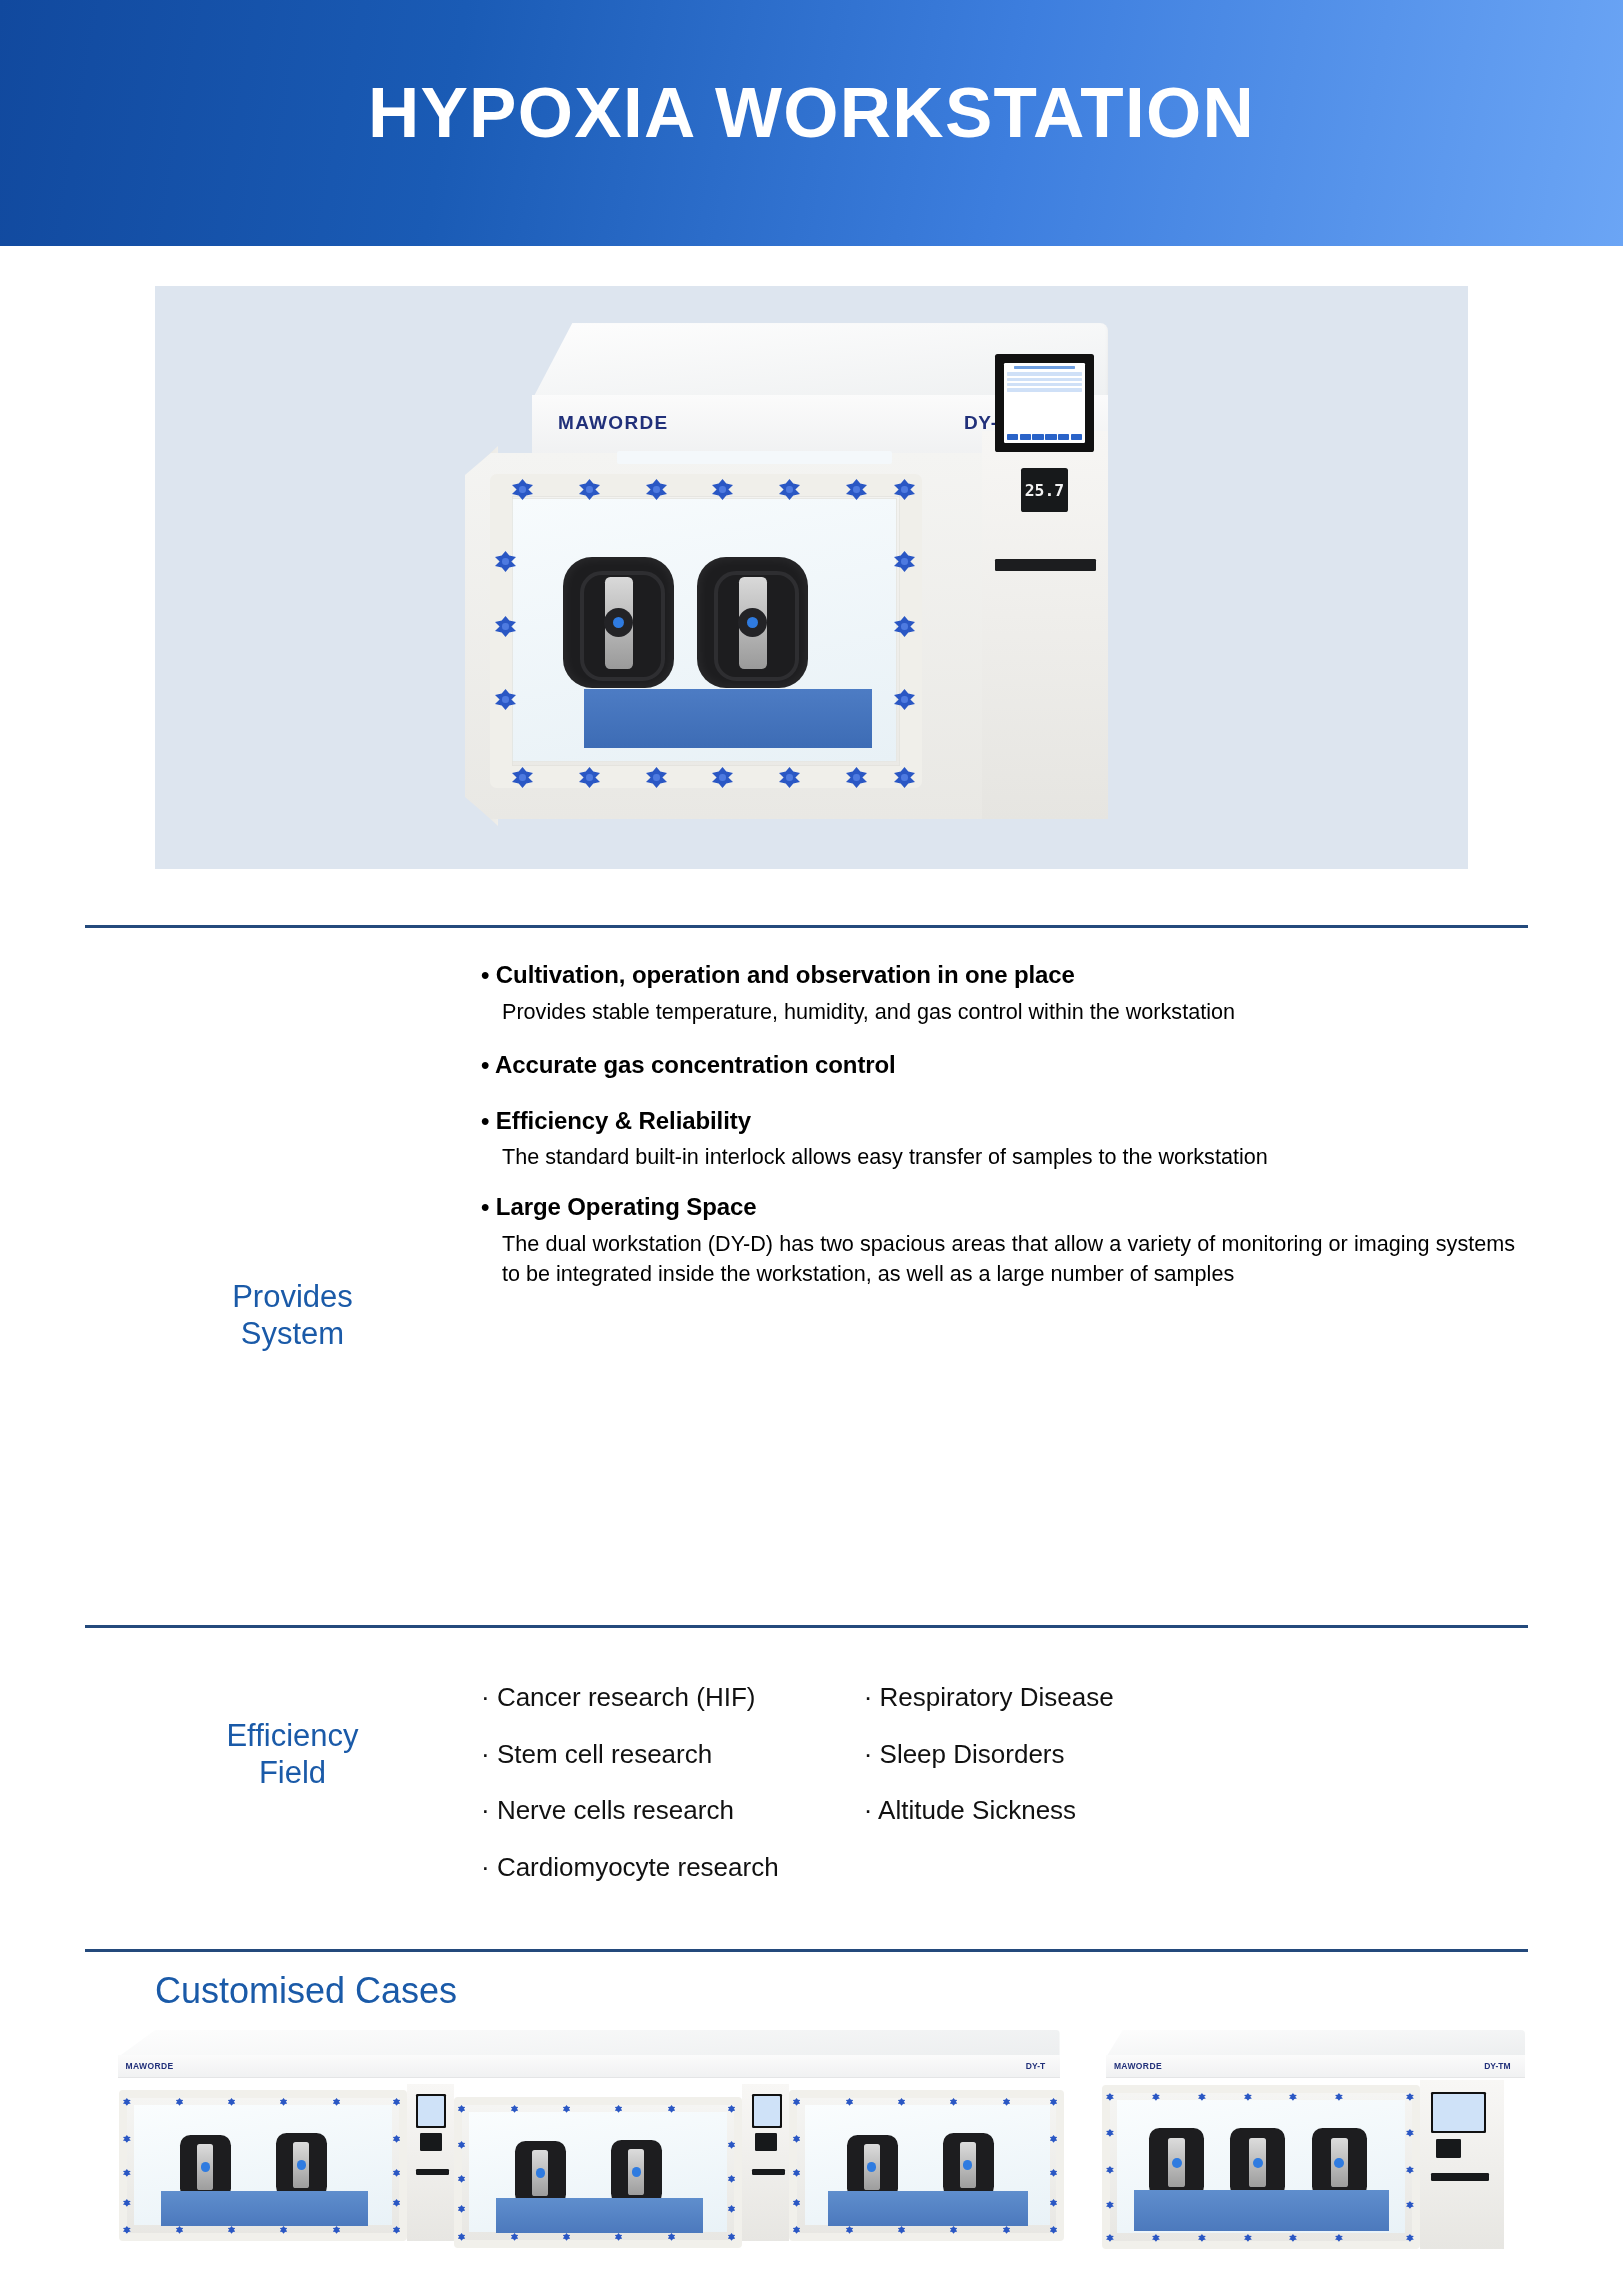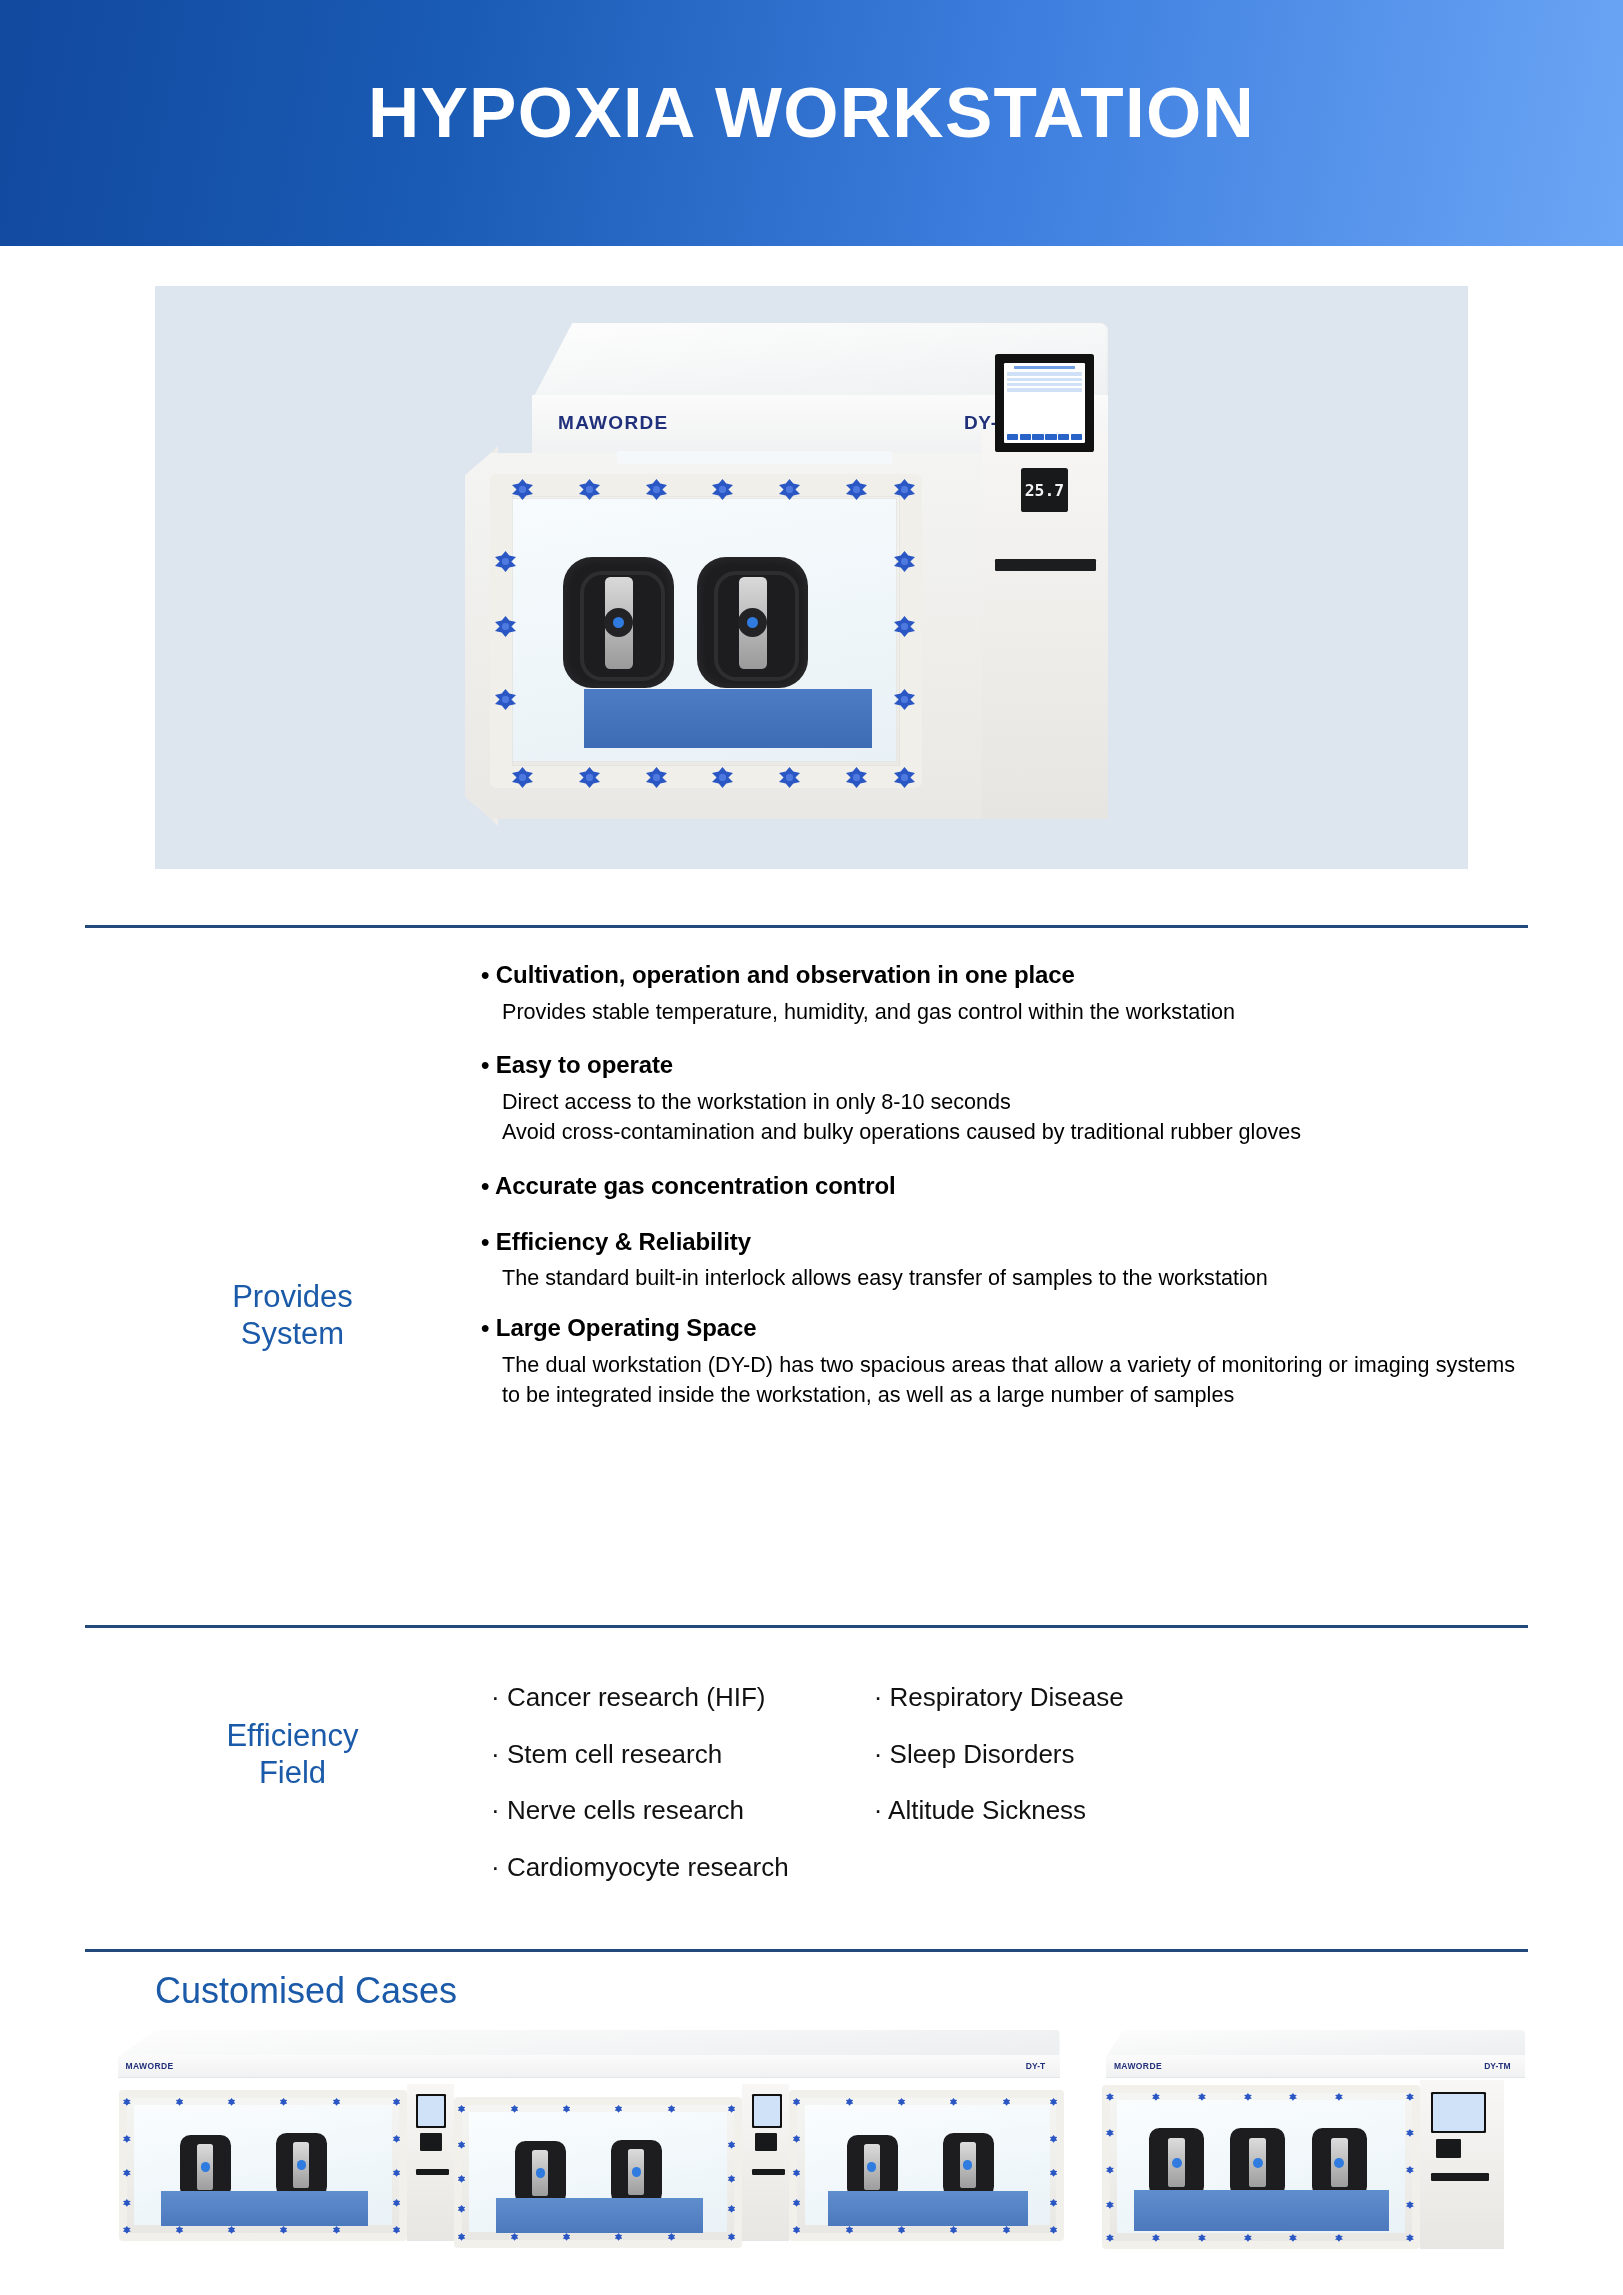--- a/index.html
+++ b/index.html
@@ -81,21 +81,21 @@
 
   .feat{position:absolute;left:481px;width:1047px;color:#000;}
   .feat-item{margin-bottom:18.3px;}
   .feat-head{font-size:24px;font-weight:bold;line-height:1.35;letter-spacing:-0.1px;}
   .feat-sub{font-size:21.6px;line-height:1.42;margin-top:5.2px;padding-left:21px;}
   .feat-sub.just{text-align:justify;padding-right:13px;}
   .feat-sub .ind{display:block;}
   sub{font-size:.68em;vertical-align:-.25em;}
 
   
-  .appcols{position:absolute;left:491px;top:1682px;width:1047px;
+  .appcols{position:absolute;left:481px;top:1682px;width:1047px;
            display:flex;gap:85px;}
   .appcol{display:flex;flex-direction:column;gap:25.5px;}
   .appcol li{list-style:none;font-size:26px;color:#111;white-space:nowrap;}
   .appcol ul{margin:0;padding:0;display:flex;flex-direction:column;gap:25.5px;}
 
   
   .cases-title{position:absolute;left:155px;top:1970px;color:#1a5aa8;font-size:36px;}
 
   .cases-row{position:absolute;left:85px;top:2022px;width:1459px;height:275px;}
   .case-img{position:absolute;top:0;background:#ffffff;}
@@ -208,27 +208,20 @@
   <div>System</div>
 </div>
 
 <div class="feat" style="top:959px">
 
   <div class="feat-item">
     <div class="feat-head">• Cultivation, operation and observation in one place</div>
     <div class="feat-sub">Provides stable temperature, humidity, and gas control within the workstation</div>
   </div>
 
-  <div class="feat-item" style="margin-top:22px">
-    <div class="feat-head">• Easy to operate</div>
-    <div class="feat-sub">
-      <span class="ind">Direct access to the workstation in only 8-10 seconds</span>
-      <span class="ind">Avoid cross-contamination and bulky operations caused by traditional rubber gloves</span>
-    </div>
-  </div>
 
   <div class="feat-item" style="margin-top:22px">
     <div class="feat-head">• Accurate gas concentration control</div>
   </div>
 
   <div class="feat-item" style="margin-top:23px">
     <div class="feat-head">• Efficiency &amp; Reliability</div>
     <div class="feat-sub">The standard built-in interlock allows easy transfer of samples to the workstation</div>
   </div>
 

